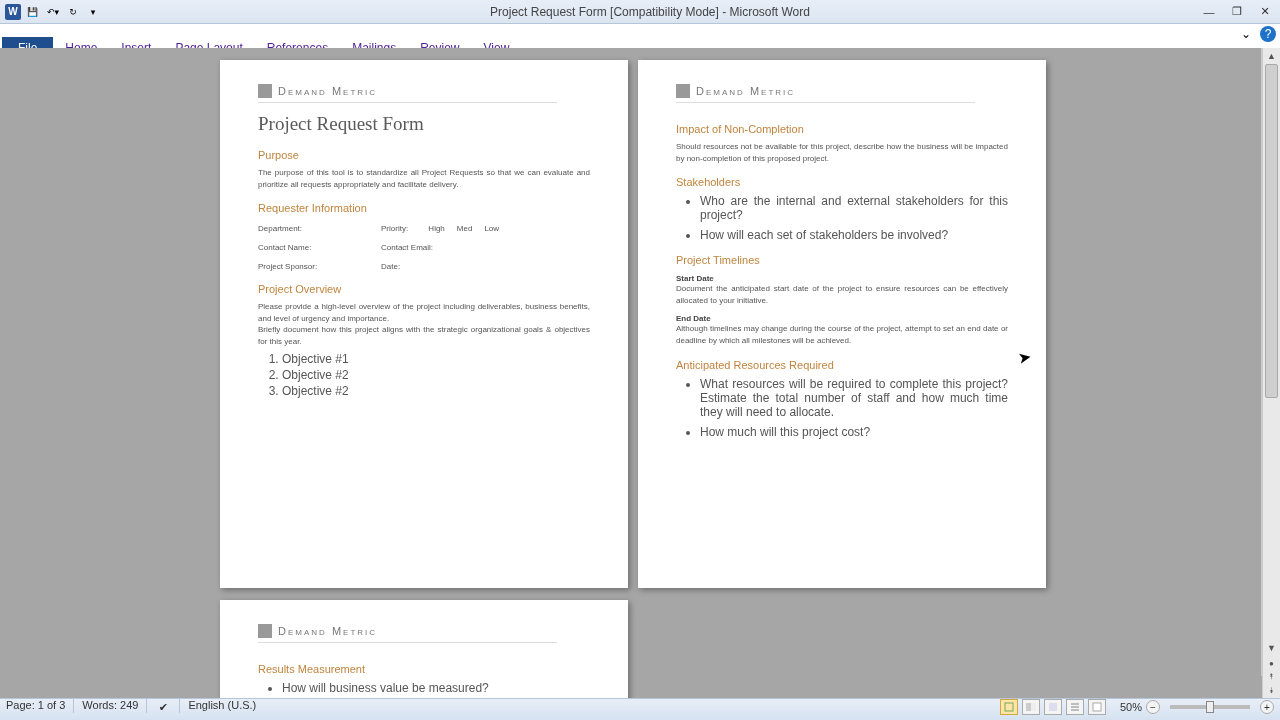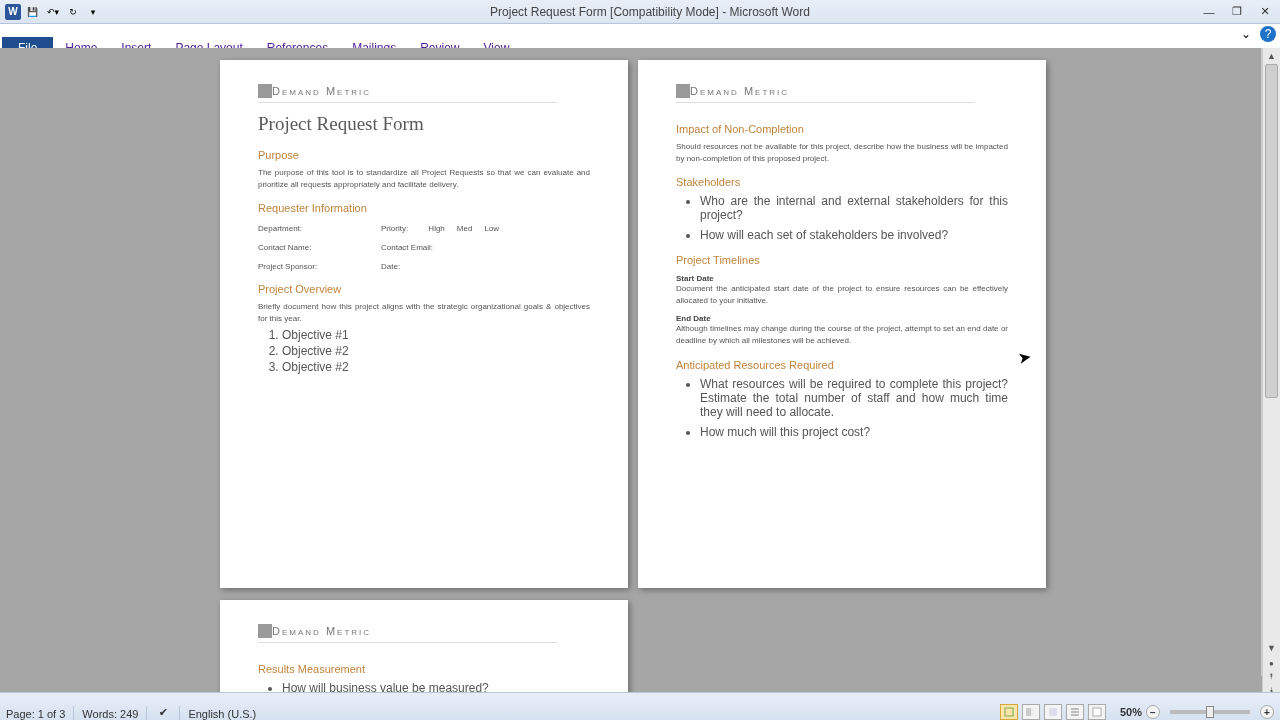--- a/index.html
+++ b/index.html
@@ -19,21 +19,21 @@
 .rtab-right { position: absolute; right: 4px; top: 2px; display: flex; gap: 6px; }
 .rtab-right .ic { width: 16px; height: 16px; display: flex; align-items: center; justify-content: center; font-size: 12px; cursor: pointer; }
 
 .workspace { position: absolute; top: 48px; left: 0; right: 18px; bottom: 22px; background: #a6a6a6; overflow: hidden; }
 .pages { position: relative; width: 100%; height: 100%; }
 .page { position: absolute; background: #fff; box-shadow: 2px 2px 6px rgba(0,0,0,0.35); padding: 24px 38px; }
 .page.p1 { left: 220px; top: 12px; width: 408px; height: 528px; }
 .page.p2 { left: 638px; top: 12px; width: 408px; height: 528px; }
 .page.p3 { left: 220px; top: 552px; width: 408px; height: 528px; }
 
-.brand { display: flex; align-items: center; margin-bottom: 10px; border-bottom: 1px solid #ddd; padding-bottom: 4px; width: 90%; }
+.brand { display: flex; align-items: center; gap: 6px; margin-bottom: 10px; border-bottom: 1px solid #ddd; padding-bottom: 4px; width: 90%; }
 .brand-icon { width: 14px; height: 14px; background: #999; }
 .brand-text { font-size: 11px; letter-spacing: 2px; color: #777; font-variant: small-caps; }
 
 .doc-title { font-size: 19px; color: #5a5a5a; font-family: Georgia, serif; margin: 8px 0 14px; }
 .hsec { font-size: 11px; color: #c0833d; margin: 12px 0 6px; }
 .body-text { font-size: 8px; color: #555; line-height: 1.45; text-align: justify; }
 .row2 { display: flex; font-size: 8px; color: #555; margin: 10px 0; }
 .row2 .c1 { width: 123px; }
 .row2 .c2 { flex: 1; }
 .prio-opts { display: inline-flex; gap: 12px; margin-left: 18px; }
@@ -42,23 +42,23 @@
 ul.bullets { font-size: 12px; color: #555; margin: 4px 0 8px 24px; }
 ul.bullets li { margin: 6px 0; text-align: justify; }
 .bold8 { font-size: 8px; font-weight: bold; color: #444; margin-top: 8px; }
 
 .vscroll { position: absolute; top: 48px; right: 0; bottom: 22px; width: 18px; background: #e9e9e9; border-left: 1px solid #ccc; display: flex; flex-direction: column; align-items: center; }
 .vscroll .arrow { height: 16px; width: 100%; display: flex; align-items: center; justify-content: center; font-size: 9px; color: #555; cursor: pointer; }
 .vscroll .track { flex: 1; width: 100%; position: relative; }
 .vscroll .thumb { position: absolute; top: 0; left: 2px; right: 2px; height: 58%; background: #cfcfcf; border: 1px solid #aaa; border-radius: 2px; }
 .vscroll .pg { height: 14px; width: 100%; display: flex; align-items: center; justify-content: center; font-size: 8px; color: #555; cursor: pointer; }
 
-.statusbar { position: absolute; bottom: 0; left: 0; right: 0; height: 28px; background: linear-gradient(#e8eef7,#d6e2f1); border-top: 1px solid #b6c5d9; display: flex; align-items: flex-end; font-size: 11px; color: #333; padding: 0 6px; }
+.statusbar { position: absolute; bottom: 0; left: 0; right: 0; height: 22px; background: linear-gradient(#e8eef7,#d6e2f1); border-top: 1px solid #b6c5d9; display: flex; align-items: flex-start; font-size: 11px; color: #333; padding: 0 6px; }
 .statusbar .sep { width: 1px; height: 14px; background: #b6c5d9; margin: 0 8px; }
-.statusbar .right { margin-left: auto; display: flex; align-items: center; gap: 4px; font-weight: bold; }
+.statusbar .right { margin-left: auto; display: flex; align-items: center; gap: 4px; }
 .view-btn { width: 18px; height: 16px; border: 1px solid #aaa; background: #f4f4f4; cursor: pointer; display:flex; align-items:center; justify-content:center; }
 .view-btn.active { background: #fce5a8; border-color: #d8a63e; }
 .zoom-track { width: 80px; height: 4px; background: #bbb; position: relative; margin: 0 6px; }
 .zoom-thumb { position: absolute; top: -4px; left: 36px; width: 8px; height: 12px; background: #eee; border: 1px solid #888; }
 .zbtn { width: 14px; height: 14px; border: 1px solid #aaa; border-radius: 7px; background: #f4f4f4; display: flex; align-items: center; justify-content: center; font-size: 10px; cursor: pointer; }
 .proof { width: 16px; height: 16px; display:flex; align-items:center; justify-content:center; }
 
 .cursor-arrow { position: absolute; left: 1018px; top: 348px; font-size: 16px; color: #000; pointer-events: none; transform: rotate(-10deg); }
 svg { display: block; }
 </style>
@@ -127,20 +127,21 @@
       <div class="row2">
         <div class="c1">Contact Name:</div>
         <div class="c2">Contact Email:</div>
       </div>
       <div class="row2">
         <div class="c1">Project Sponsor:</div>
         <div class="c2">Date:</div>
       </div>
 
       <div class="hsec">Project Overview</div>
+      <div class="body-text">Please provide a high-level overview of the project including deliverables, business benefits, and level of urgency and importance.</div>
 
       <div class="body-text">Briefly document how this project aligns with the strategic organizational goals &amp; objectives for this year.</div>
       <ol class="obj">
         <li>Objective #1</li>
         <li>Objective #2</li>
         <li>Objective #2</li>
       </ol>
     </div>
 
     <div class="page p2">

